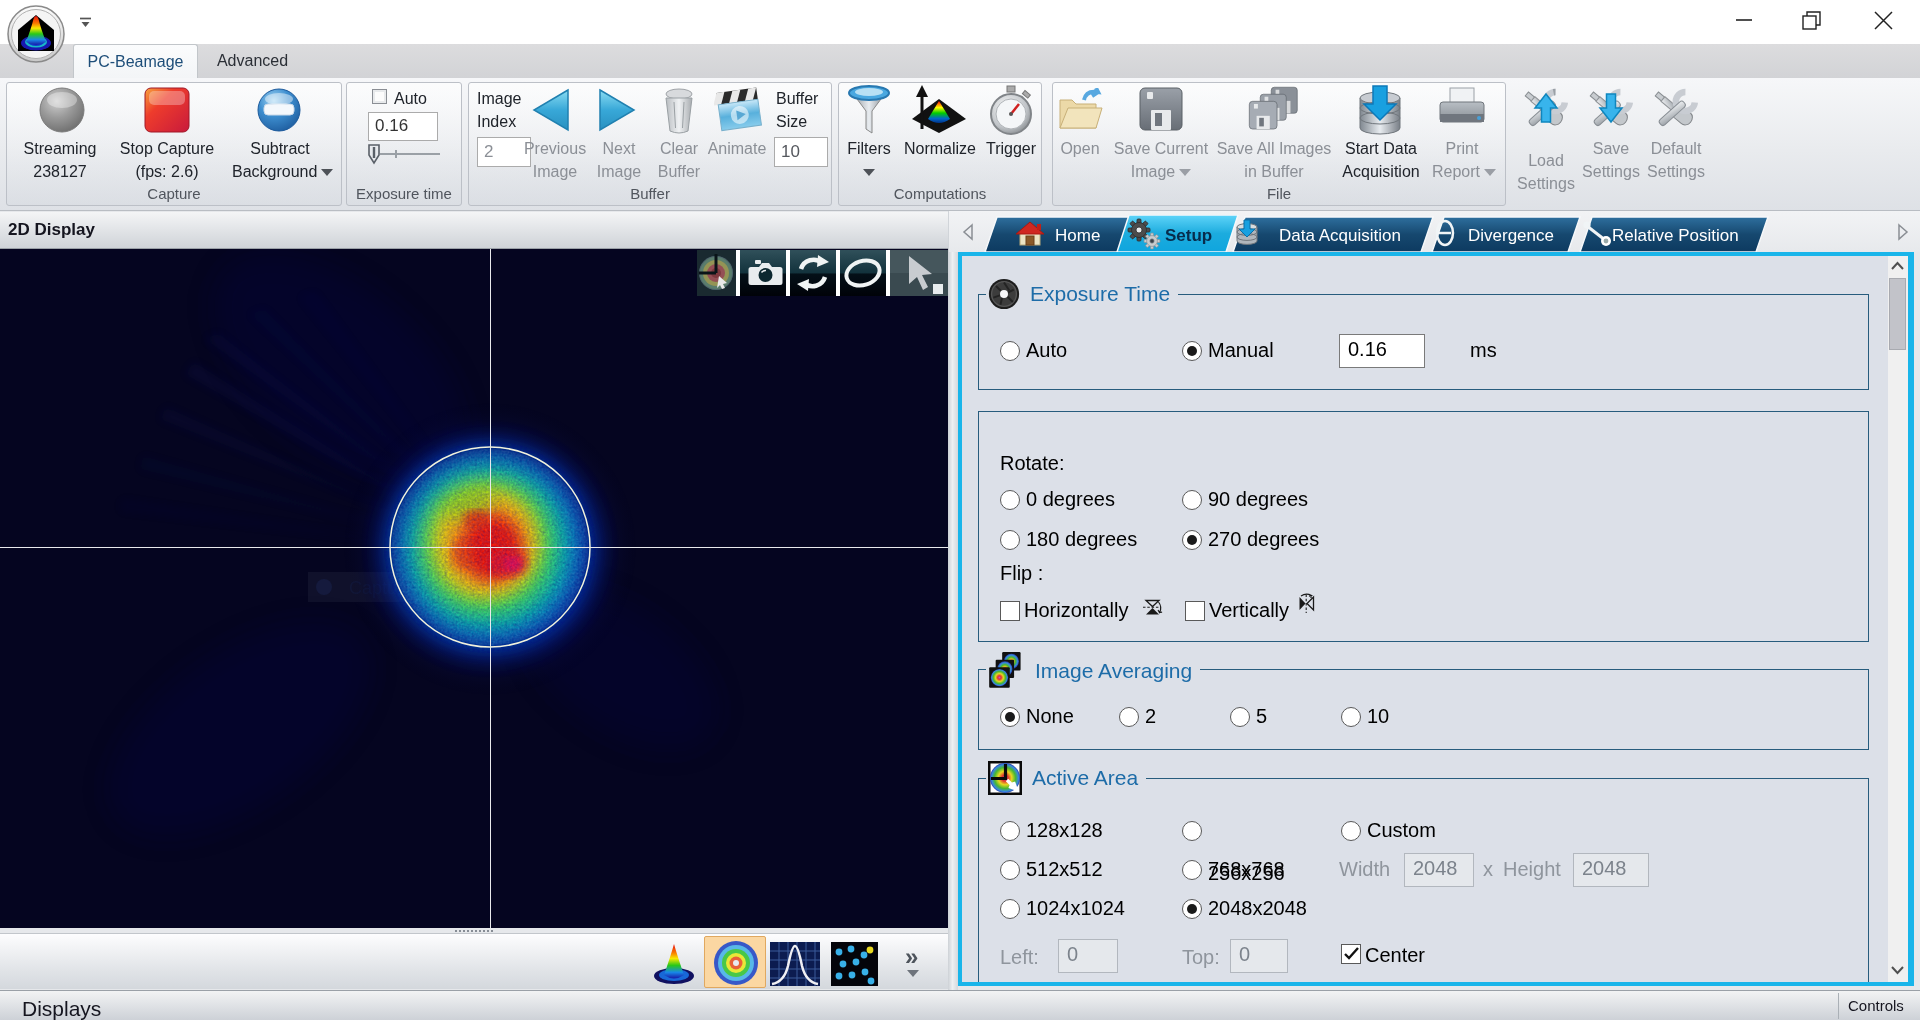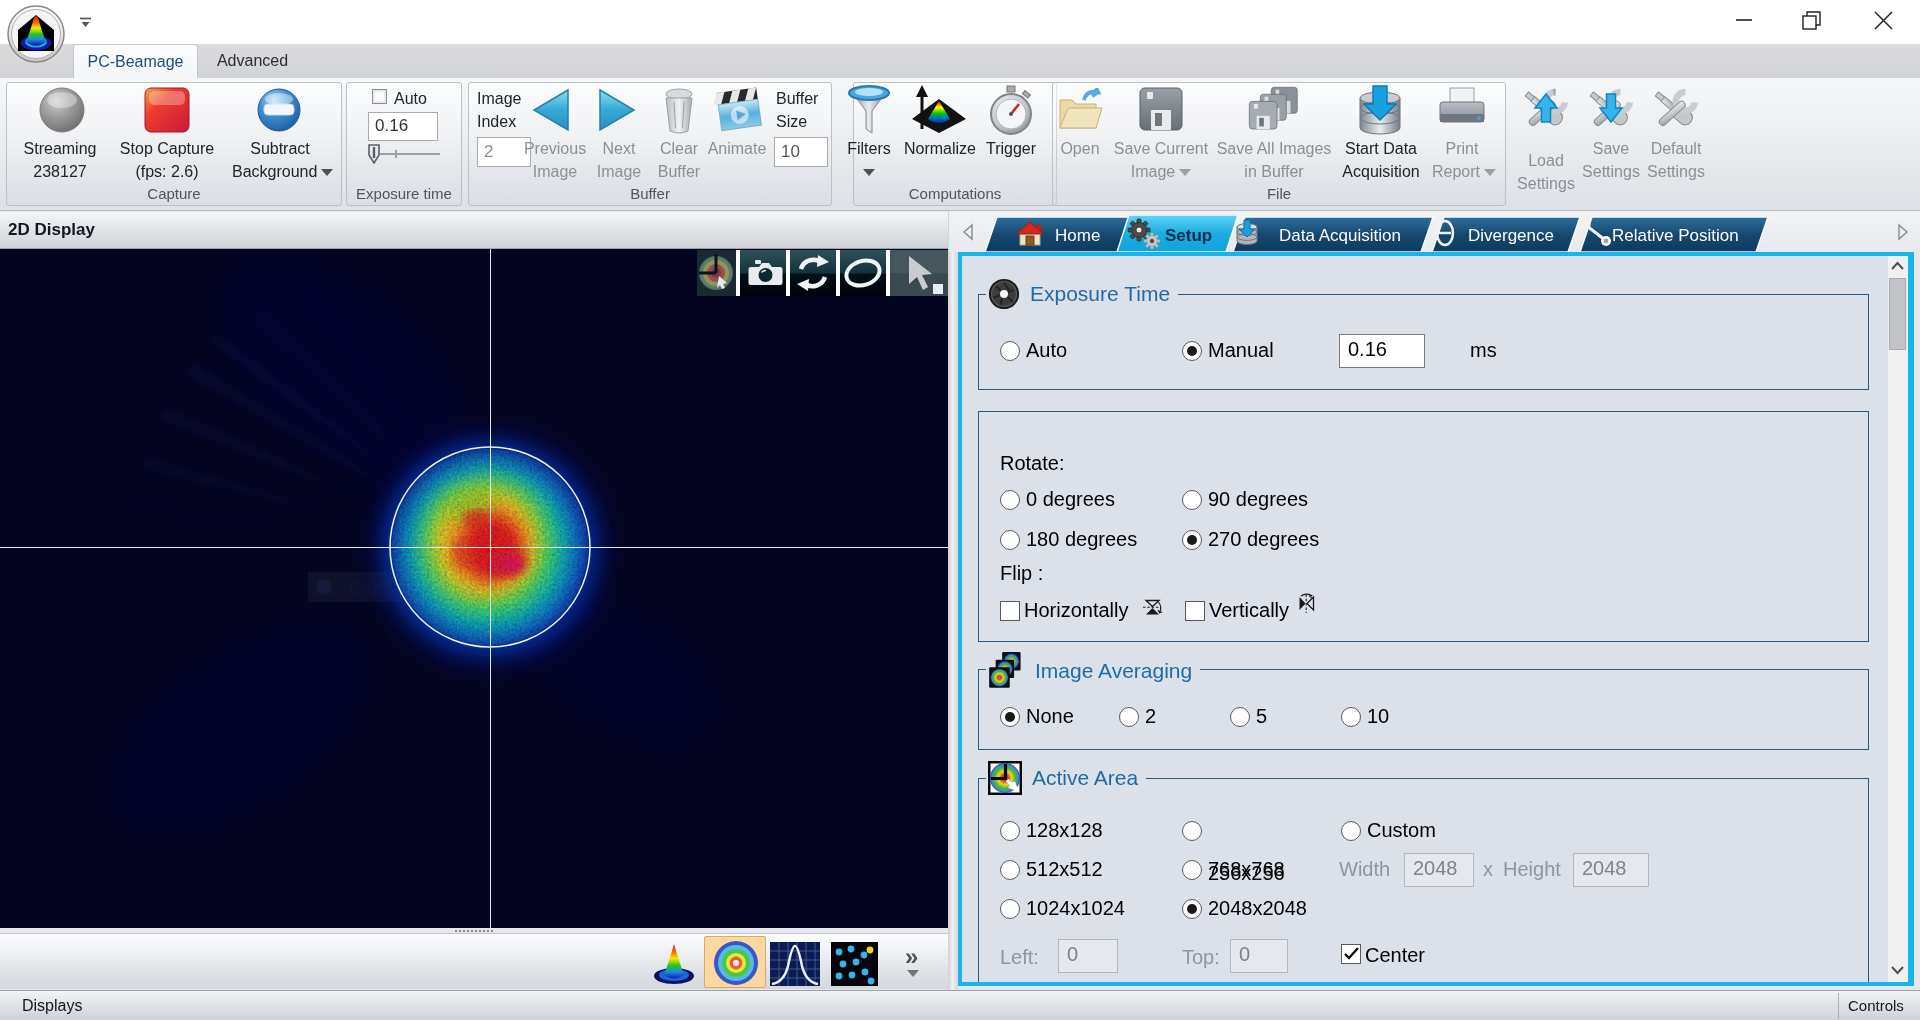--- a/index.html
+++ b/index.html
@@ -48,21 +48,21 @@
 .frm { position:absolute; font-size:20px; color:#000; white-space:nowrap; }
 .grayfrm { color:#8f959d; }
 .radio { position:absolute; width:20px; height:20px; border:1px solid #595959; border-radius:50%; background:#fff; }
 .radio.sel::after { content:""; position:absolute; left:4px; top:4px; width:10px; height:10px; border-radius:50%; background:#1a1a1a; }
 .chk { position:absolute; width:20px; height:20px; border:1px solid #595959; background:#fff; }
 .tbox { position:absolute; background:#fff; border:1px solid #7a7a7a; font-size:20px; color:#000; padding:3px 0 0 8px; }
 .tbox.dis { background:#e5e8ec; border-color:#b2b7be; color:#7c838c; }
 
 
 #statusbar { position:absolute; left:0; top:990px; width:1920px; height:30px; background:linear-gradient(#f2f3f4,#cdd1d7); border-top:1px solid #9aa0a7; }
-#statusbar .lft { position:absolute; left:22px; top:6px; font-size:16px; color:#15151f; }
+#statusbar .lft { position:absolute; left:22px; top:6px; font-size:21px; color:#15151f; }
 #statusbar .rgt { position:absolute; left:1848px; top:6px; font-size:15px; color:#15151f; }
 #statusbar .sep { position:absolute; left:1838px; top:2px; width:1px; height:26px; background:#aab0b6; }
 </style>
 </head>
 <body>
 <div id="app">
   <div id="titlebar">
     <svg style="position:absolute; left:1736px; top:18px;" width="16" height="4" viewBox="0 0 16 4">
         <line x1="0" y1="2" x2="16" y2="2" stroke="#222" stroke-width="1.6"></line>
       </svg>
@@ -209,21 +209,21 @@
           <path d="M37 4 l8 0 l-5 12 l-8 0 z" fill="#e8e8e8"></path>
       <rect x="5" y="16" width="40" height="26" fill="url(#gcl)" stroke="#78b0cc"></rect>
       <circle cx="25" cy="29" r="9" fill="rgba(255,255,255,0.55)"></circle>
       <path d="M22 24 l9 5 l-9 5 z" fill="#58a8d4"></path>
       </g>
     </svg>
     <div class="rbtxt gray" style="left:706px; top:59px; width:62px;">Animate</div>
     <div class="rbtxt" style="left:776px; top:9px; text-align:left;">Buffer<br>Size</div>
     <div class="rtb" style="left:774px; top:59px; width:54px; height:30px; line-height:27px; color:#55585e;">10</div>
 
-    <div class="rgroup" style="left:838px; width:204px;margin-left:15px;">
+    <div class="rgroup" style="left:838px; width:204px;">
       <div class="rglabel">Computations</div>
     </div>
     <svg class="ribicon" style="left:846px; top:7px;" width="46" height="50" viewBox="0 0 46 50">
       <defs>
           <linearGradient id="gfn" x1="0" y1="0" x2="1" y2="0">
             <stop offset="0" stop-color="#9aa0a6"></stop>
             <stop offset="0.5" stop-color="#e8ecf0"></stop>
             <stop offset="1" stop-color="#8a9096"></stop>
           </linearGradient>
         </defs>

